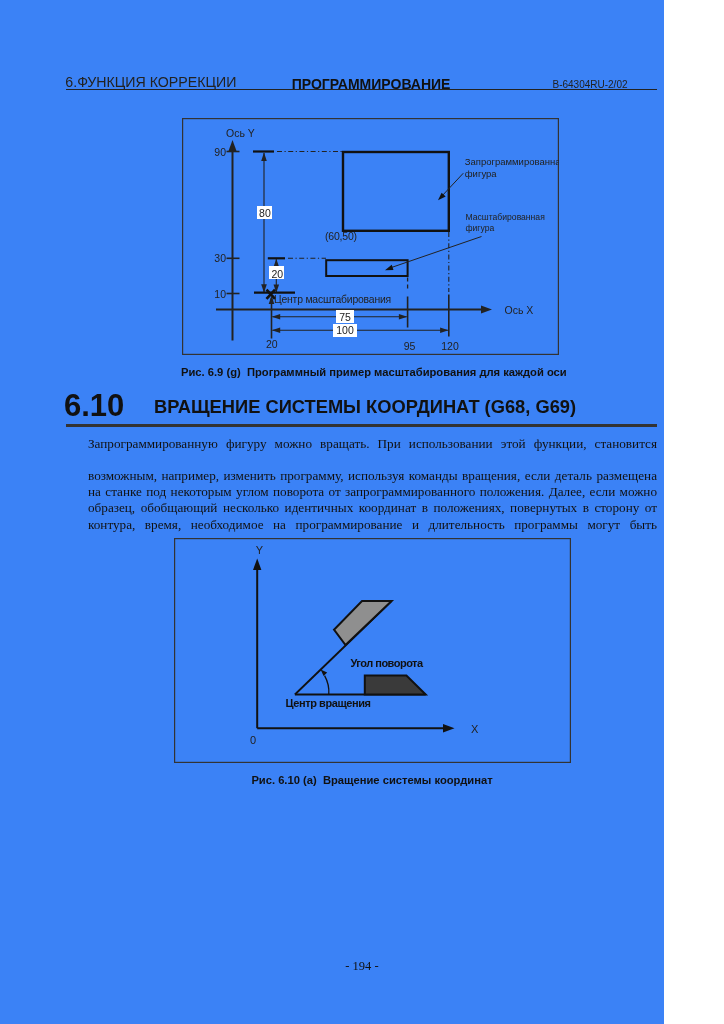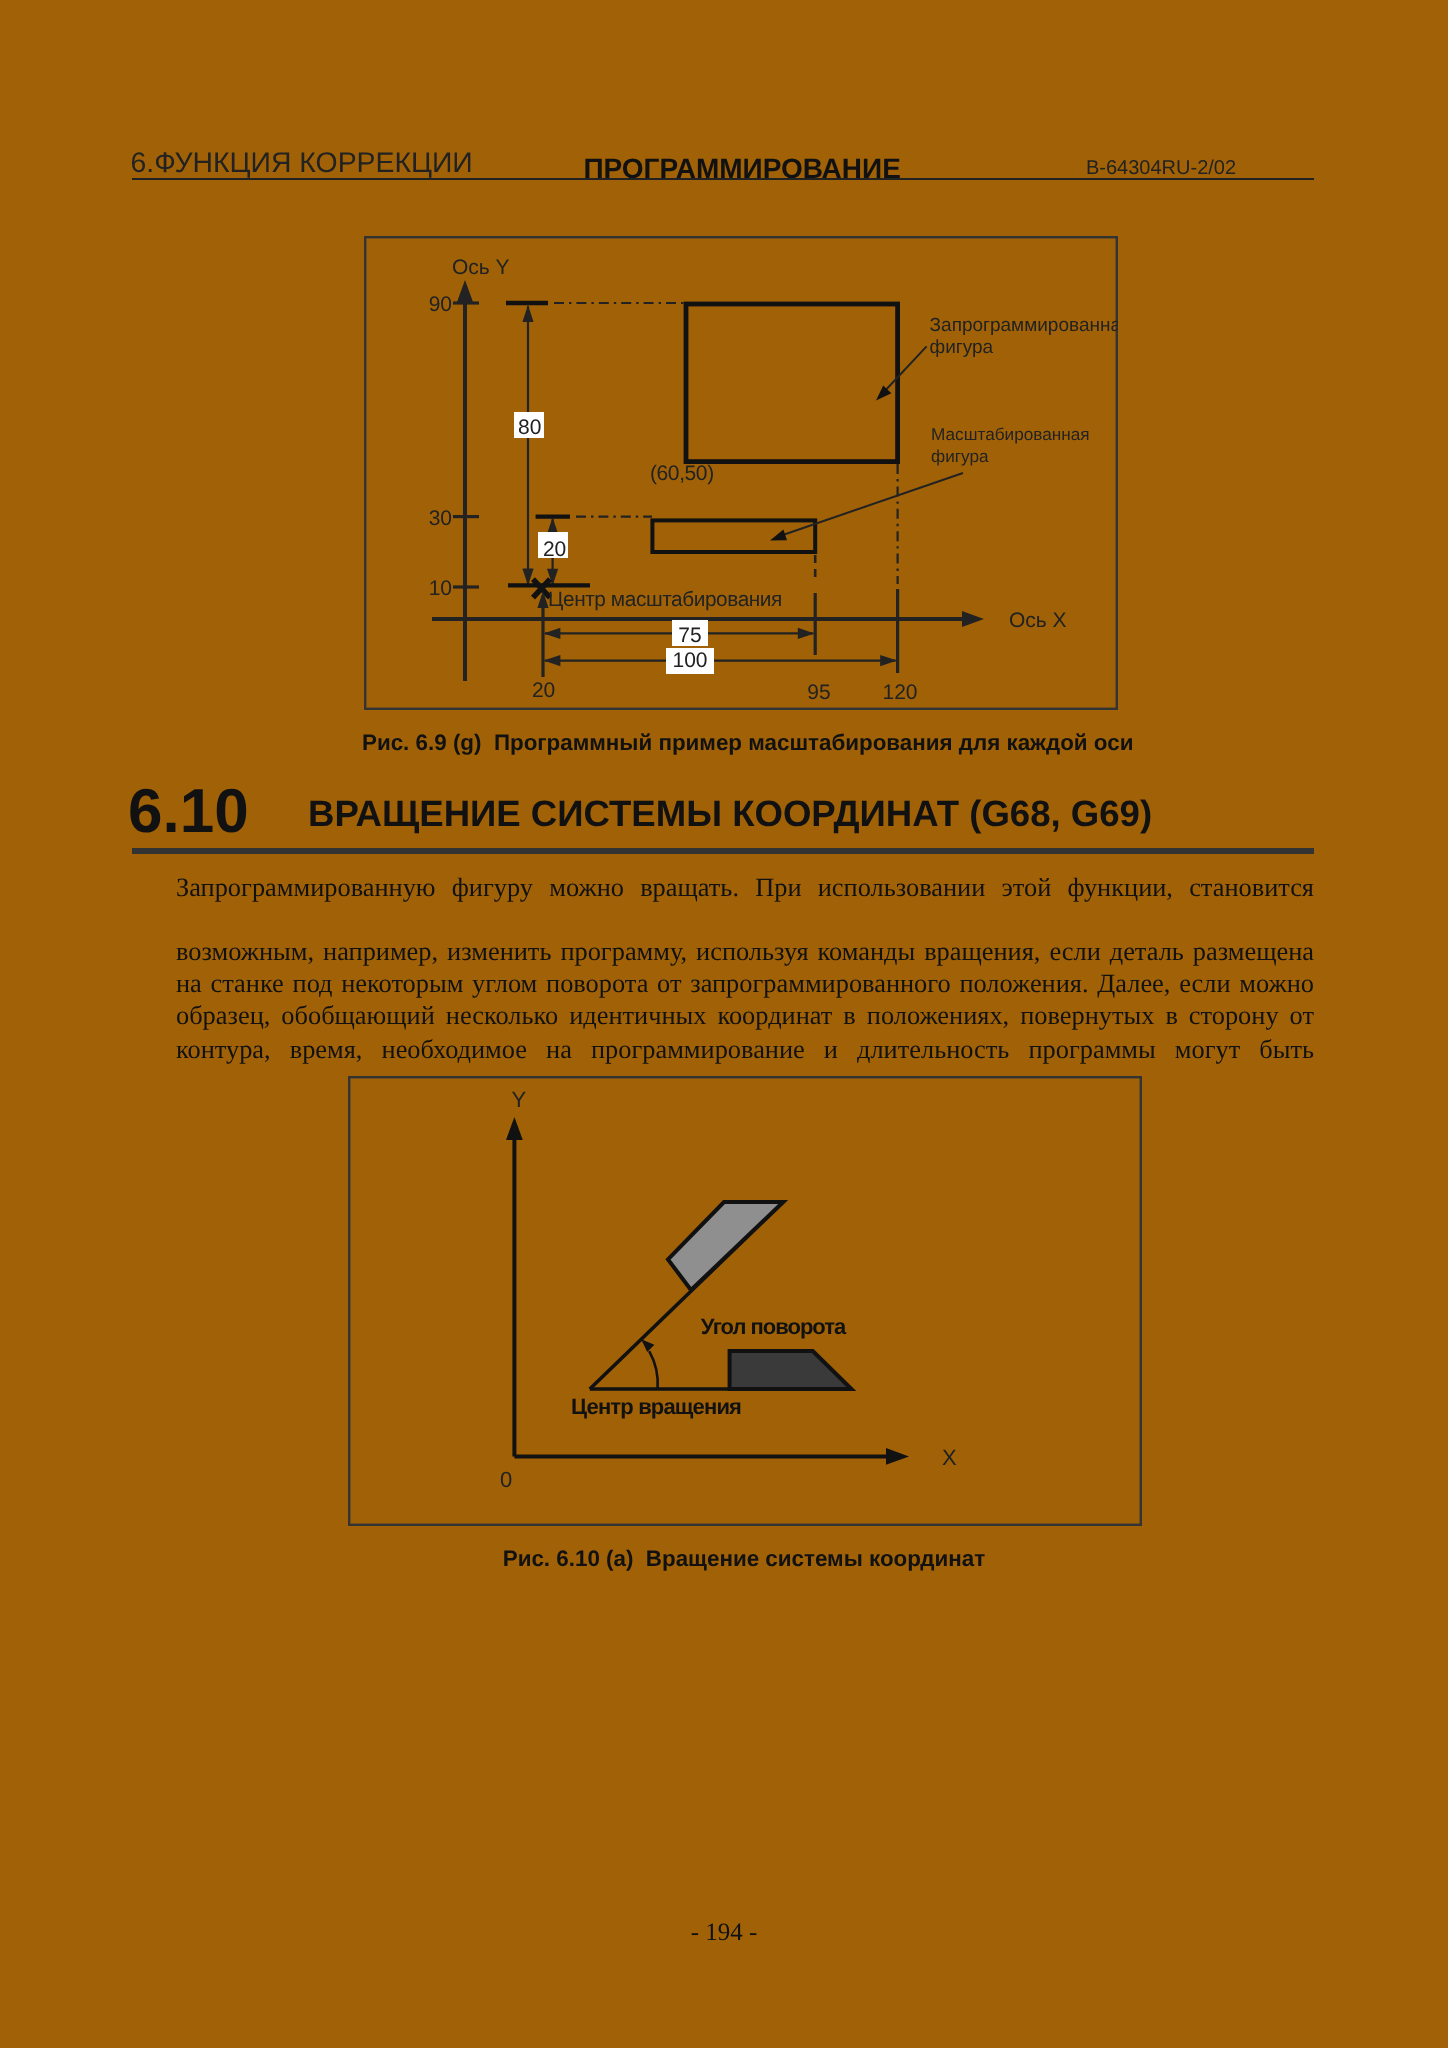--- a/index.html
+++ b/index.html
@@ -1,28 +1,28 @@
 <!DOCTYPE html>
 <html><head>
 <meta charset="utf-8">
 <style>
   html,body{margin:0;padding:0;background:#fff;}
-  #page{position:relative;width:724px;height:1024px;background:#a16207;overflow:hidden;
+  #page{position:relative;width:664px;height:1024px;background:#3b82f6;overflow:hidden;
         font-family:"Liberation Sans",sans-serif;color:#1c1c1c;will-change:transform;}
   .abs{position:absolute;white-space:nowrap;}
 </style>
 </head>
 <body>
 <div id="page">
 
   <div class="abs" style="left:65.3px;top:73.9px;font-size:14.2px;color:#222;">6.ФУНКЦИЯ КОРРЕКЦИИ</div>
 
   <div class="abs" style="left:291.7px;top:76.2px;font-size:14px;font-weight:bold;color:#111;">ПРОГРАММИРОВАНИЕ</div>
 
-  <div class="abs" style="left:543px;top:79px;width:130px;text-align:left;font-size:10px;color:#222;">B-64304RU-2/02</div>
+  <div class="abs" style="left:525px;top:79px;width:130px;text-align:center;font-size:10px;color:#222;">B-64304RU-2/02</div>
 
   <div class="abs" style="left:66px;top:88.8px;width:591px;height:1.5px;background:#222;"></div>
 
   <div class="abs" style="left:182px;top:118px;">
   <svg width="377" height="237" viewBox="0 0 377 237" fill="none">
 
     <rect x="0.6" y="0.6" width="375.8" height="235.8" stroke="#333" stroke-width="1.2"></rect>
 
     <text x="44" y="19" font-size="10.5" fill="#222">Ось Y</text>
 

